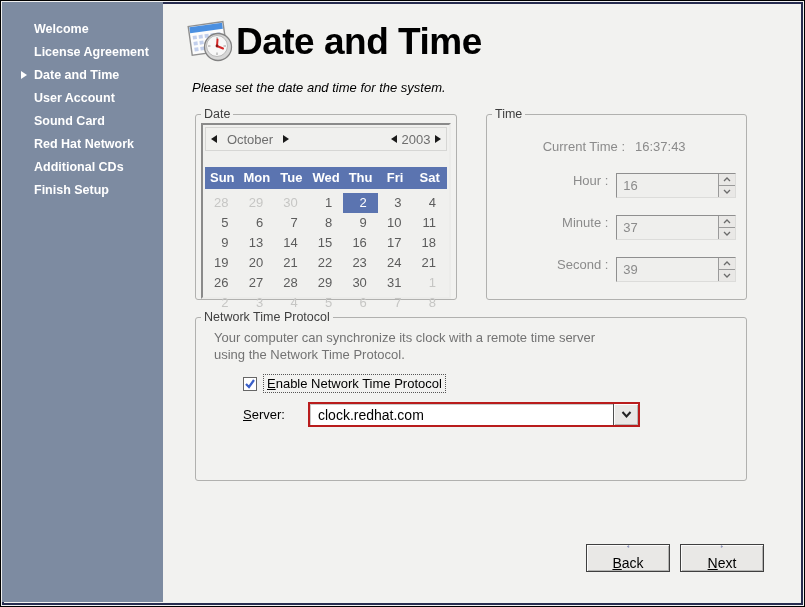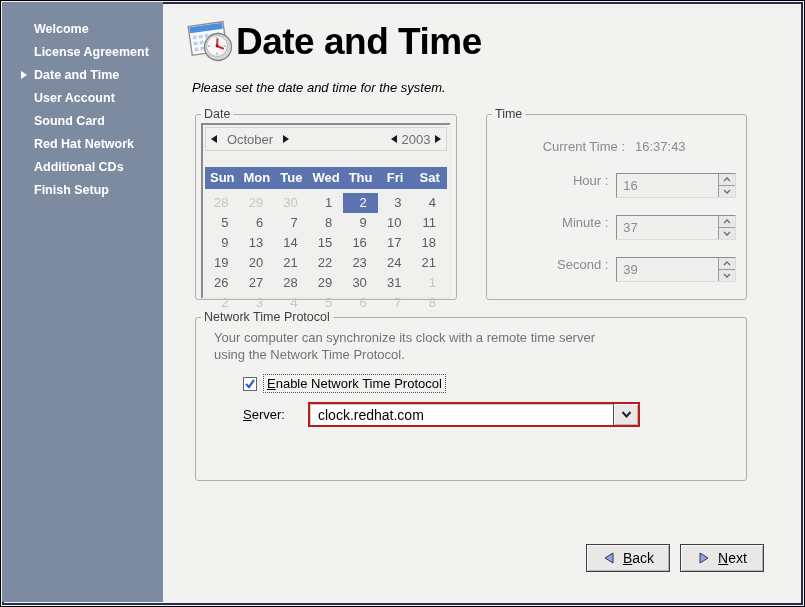--- a/index.html
+++ b/index.html
@@ -120,21 +120,21 @@
     width:25px;background:#e9e8e6;border-left:1px solid #4f4f4f;
     box-shadow:inset 1px 1px 0 #fbfbfb, inset -1px -1px 0 #b8b8b6;
     display:flex;align-items:center;justify-content:center;cursor:pointer;
   }
   
   .btn{
     position:absolute;top:543px;width:84px;height:28px;background:#e9e8e6;
     border:1px solid #3f3f3f;
     box-shadow:inset 1px 1px 0 #fbfbfb, inset -1px -1px 0 #b4b4b2;
     display:flex;align-items:center;justify-content:center;gap:7px;
-    font-size:14px;color:#000;cursor:pointer;
+    font-size:14px;color:#000;cursor:pointer;flex-direction:column;
   }
   .btn-back{left:585px;}
   .btn-next{left:679px;}
   u{text-decoration:underline;}
 </style>
 </head>
 <body>
 
 <div class="window">
 

